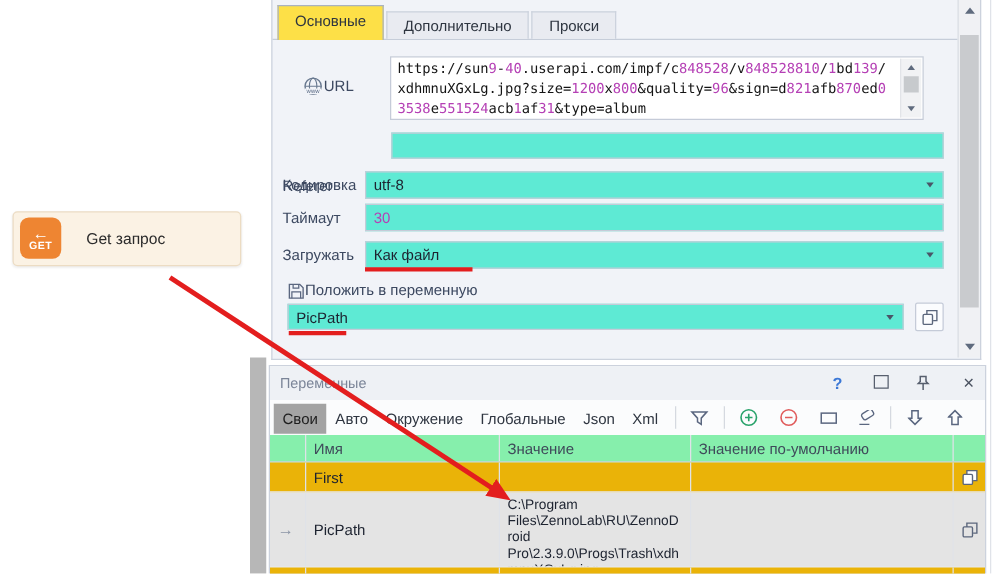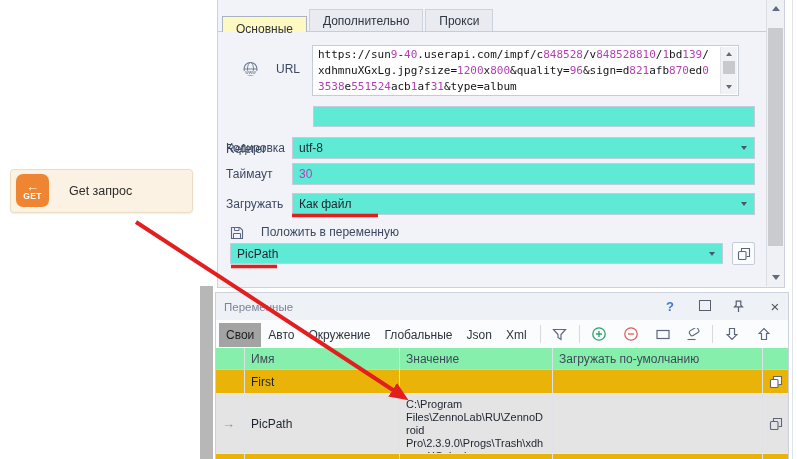--- a/index.html
+++ b/index.html
@@ -17,22 +17,22 @@
   
   .splitter{position:absolute;left:200px;top:286px;width:13px;height:173px;background:#b7b7b7;}
   .window-edge{position:absolute;left:792px;top:0;width:1px;height:459px;background:#e0e3e9;}
   
   .settings{position:absolute;left:217px;top:0;width:568px;height:288px;background:#f1f3f8;
             border:1px solid #ccd2dd;border-top:none;box-sizing:border-box;}
   .tabbar{position:absolute;left:0;right:17px;top:8px;height:23px;border-bottom:1px solid #c6cdd9;
           padding-left:4px;display:flex;align-items:flex-end;}
   .tab{height:22px;line-height:22px;padding:0 13px;background:#e9ebf1;border:1px solid #ccd2dd;
        border-bottom:none;margin-right:2px;color:#2e3540;box-sizing:border-box;}
-  .tab.active{background:#fef9c3;border-color:#a9b2c0;height:16px;line-height:24px;margin-bottom:-1px;z-index:2;}
-  .fld-label{position:absolute;color:#3c4860;line-height:15px;display:flex;align-items:center;gap:17px;}
+  .tab.active{background:#fde047;border-color:#a9b2c0;height:28px;line-height:24px;margin-bottom:-1px;z-index:2;}
+  .fld-label{position:absolute;color:#3c4860;line-height:15px;display:flex;align-items:center;gap:0;}
   .box{position:absolute;background:#5eead4;border:1px solid #c5cbd8;box-sizing:border-box;
        display:flex;align-items:center;padding:0 6px;color:#1d2330;}
   .caret{position:absolute;right:7px;top:50%;margin-top:-2px;width:0;height:0;
          border-left:3.5px solid transparent;border-right:3.5px solid transparent;border-top:4px solid #4a5568;}
   .url-box{position:absolute;left:94px;top:45px;width:427px;height:51px;background:#fff;
            border:1px solid #c5cbd8;box-sizing:border-box;}
   .url-text{position:absolute;left:5px;top:1px;width:394px;font-family:"DejaVu Sans Mono","Liberation Mono",monospace;
             font-size:11px;line-height:15.8px;word-break:break-all;color:#141414;}
   .num{color:#b540b5;}
   .mini-scroll{position:absolute;top:1px;right:1px;bottom:1px;width:16px;background:#f1f2f4;border-left:1px solid #e2e4e8;}
@@ -240,21 +240,21 @@
             <path d="M3.5 12.5h5v-6h2.5L6 1.5 1 6.5h2.5z" fill="none" stroke="#5b6780" stroke-width="1.2"></path>
           </svg>
       </span>
     </div>
 
     <div class="vtable">
       <div class="vrow vhead">
         <div class="vcell"></div>
         <div class="vcell">Имя</div>
         <div class="vcell">Значение</div>
-        <div class="vcell">Загружать по-умолчанию</div>
+        <div class="vcell">Значение по-умолчанию</div>
         <div class="vcell"></div>
       </div>
 
       <div class="vrow vbody-row row-first">
         <div class="vcell"></div>
         <div class="vcell">First</div>
         <div class="vcell"></div>
         <div class="vcell"></div>
         <div class="vcell" style="padding:0 2px;justify-content:center;">
           <svg width="14" height="14" viewBox="0 0 14 14">

